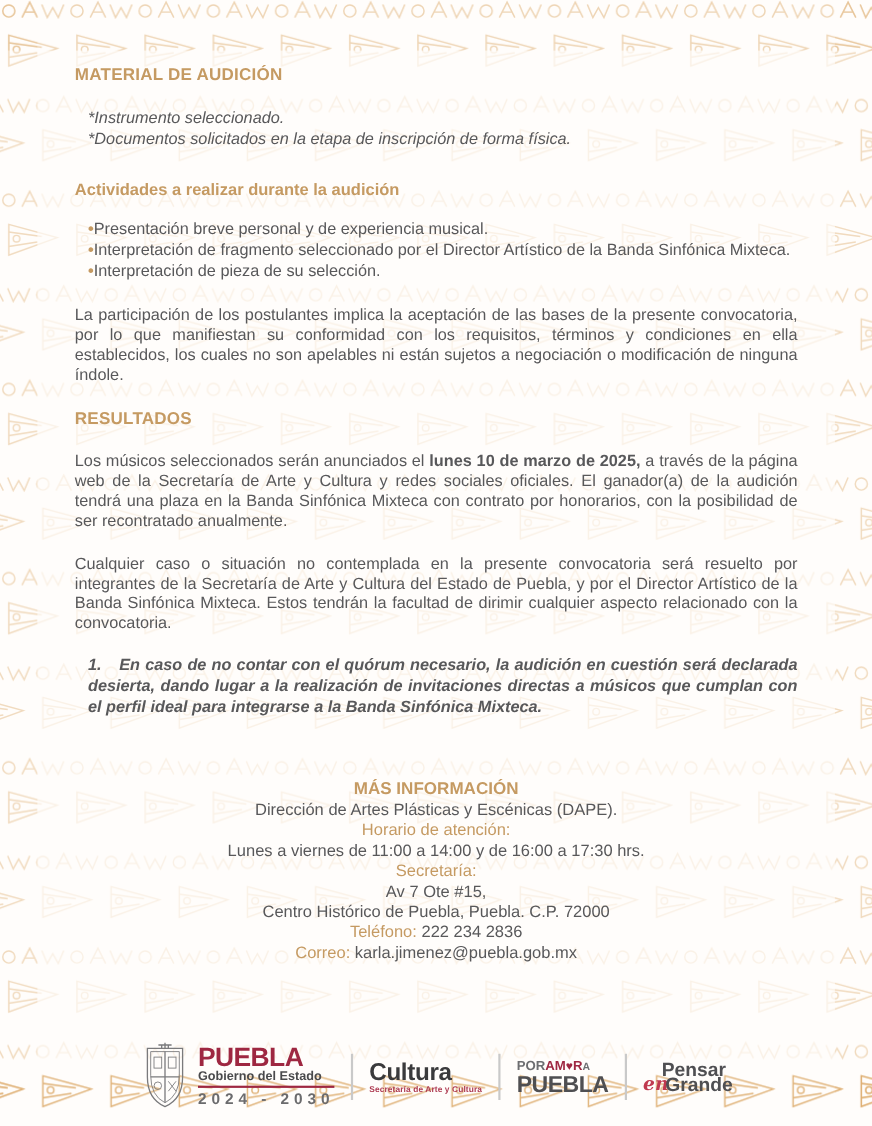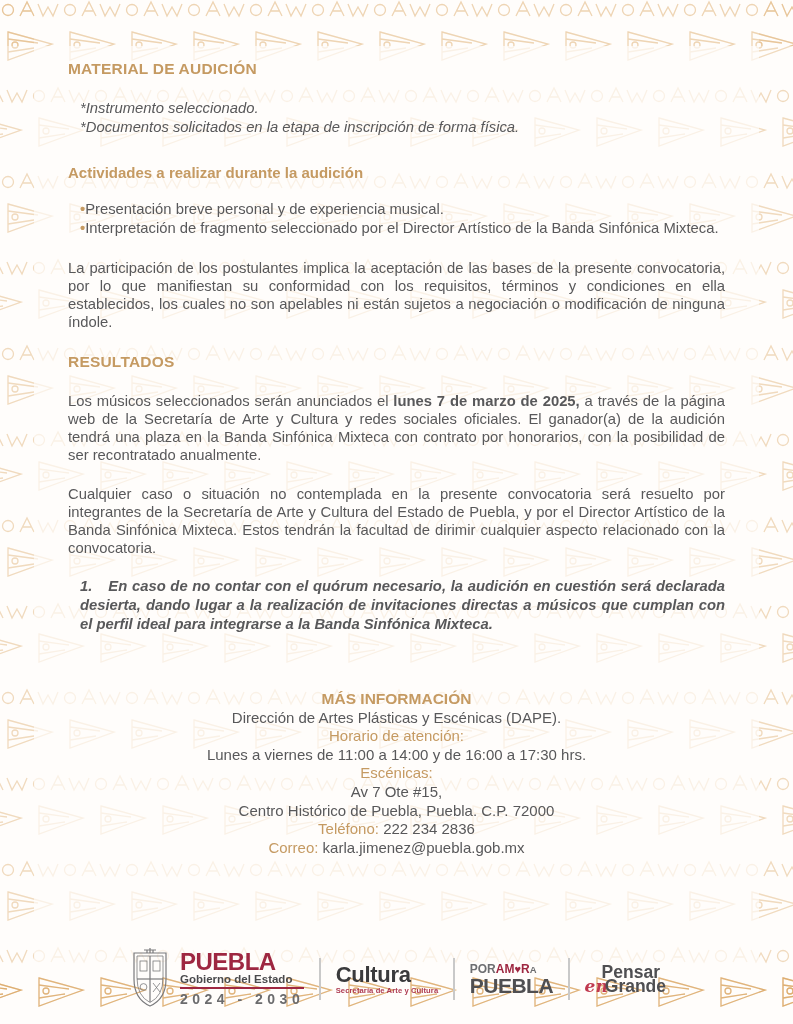--- a/index.html
+++ b/index.html
@@ -159,41 +159,42 @@
       <div>*Instrumento seleccionado.</div>
       <div>*Documentos solicitados en la etapa de inscripción de forma física.</div>
     </div>
 
     <div class="spacer-28"></div>
     <h3 class="sub-heading">Actividades a realizar durante la audición</h3>
 
     <div class="act-list">
       <div class="act-item"><span class="marker">•</span><span>Presentación breve personal y de experiencia musical.</span></div>
       <div class="act-item"><span class="marker">•</span><span>Interpretación de fragmento seleccionado por el Director Artístico de la Banda Sinfónica Mixteca.</span></div>
+      <div class="act-item"><span class="marker">•</span><span>Interpretación de pieza de su selección.</span></div>
     </div>
 
     <p class="para">La participación de los postulantes implica la aceptación de las bases de la presente convocatoria, por lo que manifiestan su conformidad con los requisitos, términos y condiciones en ella establecidos, los cuales no son apelables ni están sujetos a negociación o modificación de ninguna índole.</p>
 
     <div class="spacer-22"></div>
     <h2 class="sec-heading">RESULTADOS</h2>
 
-    <p class="para"><span>Los músicos seleccionados serán anunciados el </span><b>lunes 7 de marzo de 2025,</b><span> a través de la página web de la Secretaría de Arte y Cultura y redes sociales oficiales. El ganador(a) de la audición tendrá una plaza en la Banda Sinfónica Mixteca con contrato por honorarios, con la posibilidad de ser recontratado anualmente.</span></p>
+    <p class="para"><span>Los músicos seleccionados serán anunciados el </span><b>lunes 10 de marzo de 2025,</b><span> a través de la página web de la Secretaría de Arte y Cultura y redes sociales oficiales. El ganador(a) de la audición tendrá una plaza en la Banda Sinfónica Mixteca con contrato por honorarios, con la posibilidad de ser recontratado anualmente.</span></p>
 
     <p class="para">Cualquier caso o situación no contemplada en la presente convocatoria será resuelto por integrantes de la Secretaría de Arte y Cultura del Estado de Puebla, y por el Director Artístico de la Banda Sinfónica Mixteca. Estos tendrán la facultad de dirimir cualquier aspecto relacionado con la convocatoria.</p>
 
     <div class="note">
       <span class="num">1.</span><span>En caso de no contar con el quórum necesario, la audición en cuestión será declarada desierta, dando lugar a la realización de invitaciones directas a músicos que cumplan con el perfil ideal para integrarse a la Banda Sinfónica Mixteca.</span>
     </div>
 
     <div class="more-info">
       <div class="mi-heading">MÁS INFORMACIÓN</div>
       <div>Dirección de Artes Plásticas y Escénicas (DAPE).</div>
       <div class="tan">Horario de atención:</div>
       <div>Lunes a viernes de 11:00 a 14:00 y de 16:00 a 17:30 hrs.</div>
-      <div class="tan">Escénicas:</div>
+      <div class="tan">Secretaría:</div>
       <div>Av 7 Ote #15,</div>
       <div>Centro Histórico de Puebla, Puebla. C.P. 72000</div>
       <div><span class="tan">Teléfono:</span> <span>222 234 2836</span></div>
       <div><span class="tan">Correo:</span> <span>karla.jimenez@puebla.gob.mx</span></div>
     </div>
 
   </div>
 
   <div class="footer">
 

